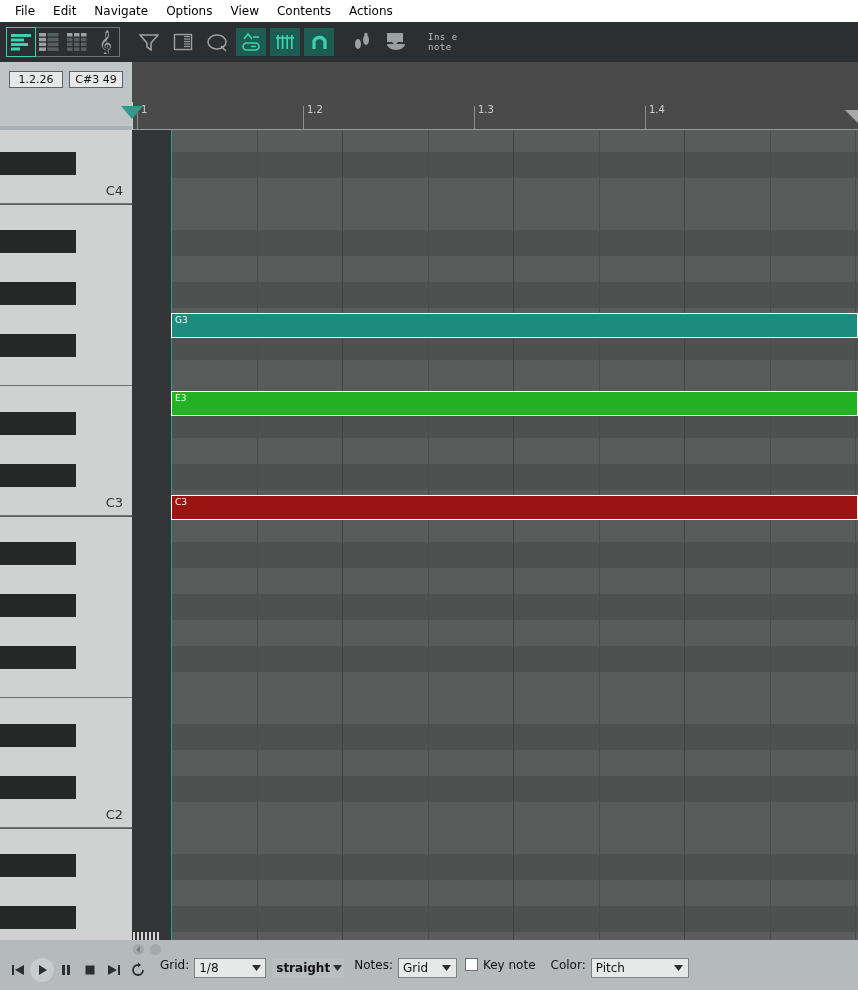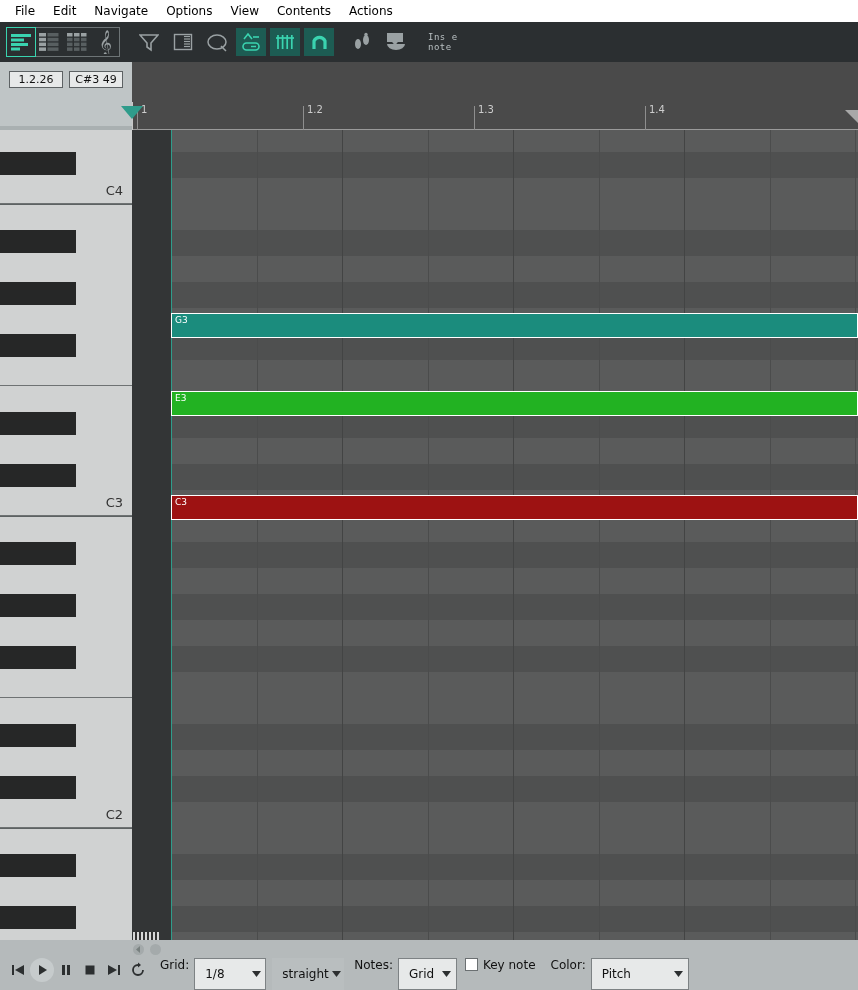--- a/index.html
+++ b/index.html
@@ -165,31 +165,31 @@
     cursor:default;
   }
   .tp.play {
     background:#c6cbcc; border-radius:50%; width:24px; height:24px;
   }
   .blabel {
     font-size:12px; color:#111; margin:0 5px 0 10px;
     font-family:"DejaVu Sans", sans-serif;
   }
   .bselect {
-    height:32px; background:#e7e9e9; border:1px solid #7d8284;
-    display:flex; align-items:center; position:relative; cursor:default;padding-left:6px;
+    height:20px; background:#e7e9e9; border:1px solid #7d8284;
+    display:flex; align-items:center; position:relative; cursor:default;
   }
   .bselect .val {
     font-size:12px; color:#111; padding-left:4px; flex:1;
     font-family:"DejaVu Sans", sans-serif;
   }
   .bselect .arrow {
     width:18px; display:flex; align-items:center; justify-content:center;
   }
-  .bselect.flat { background:#b9bebf; border:none; }
+  .bselect.flat { background:#b9bebf; border:none;font-weight:bold; }
   .cbox {
     width:13px; height:13px; background:#fff; border:1px solid #6b7072;
     margin-left:8px;
   }
 </style>
 </head>
 <body>
 
 <div class="app">
 

